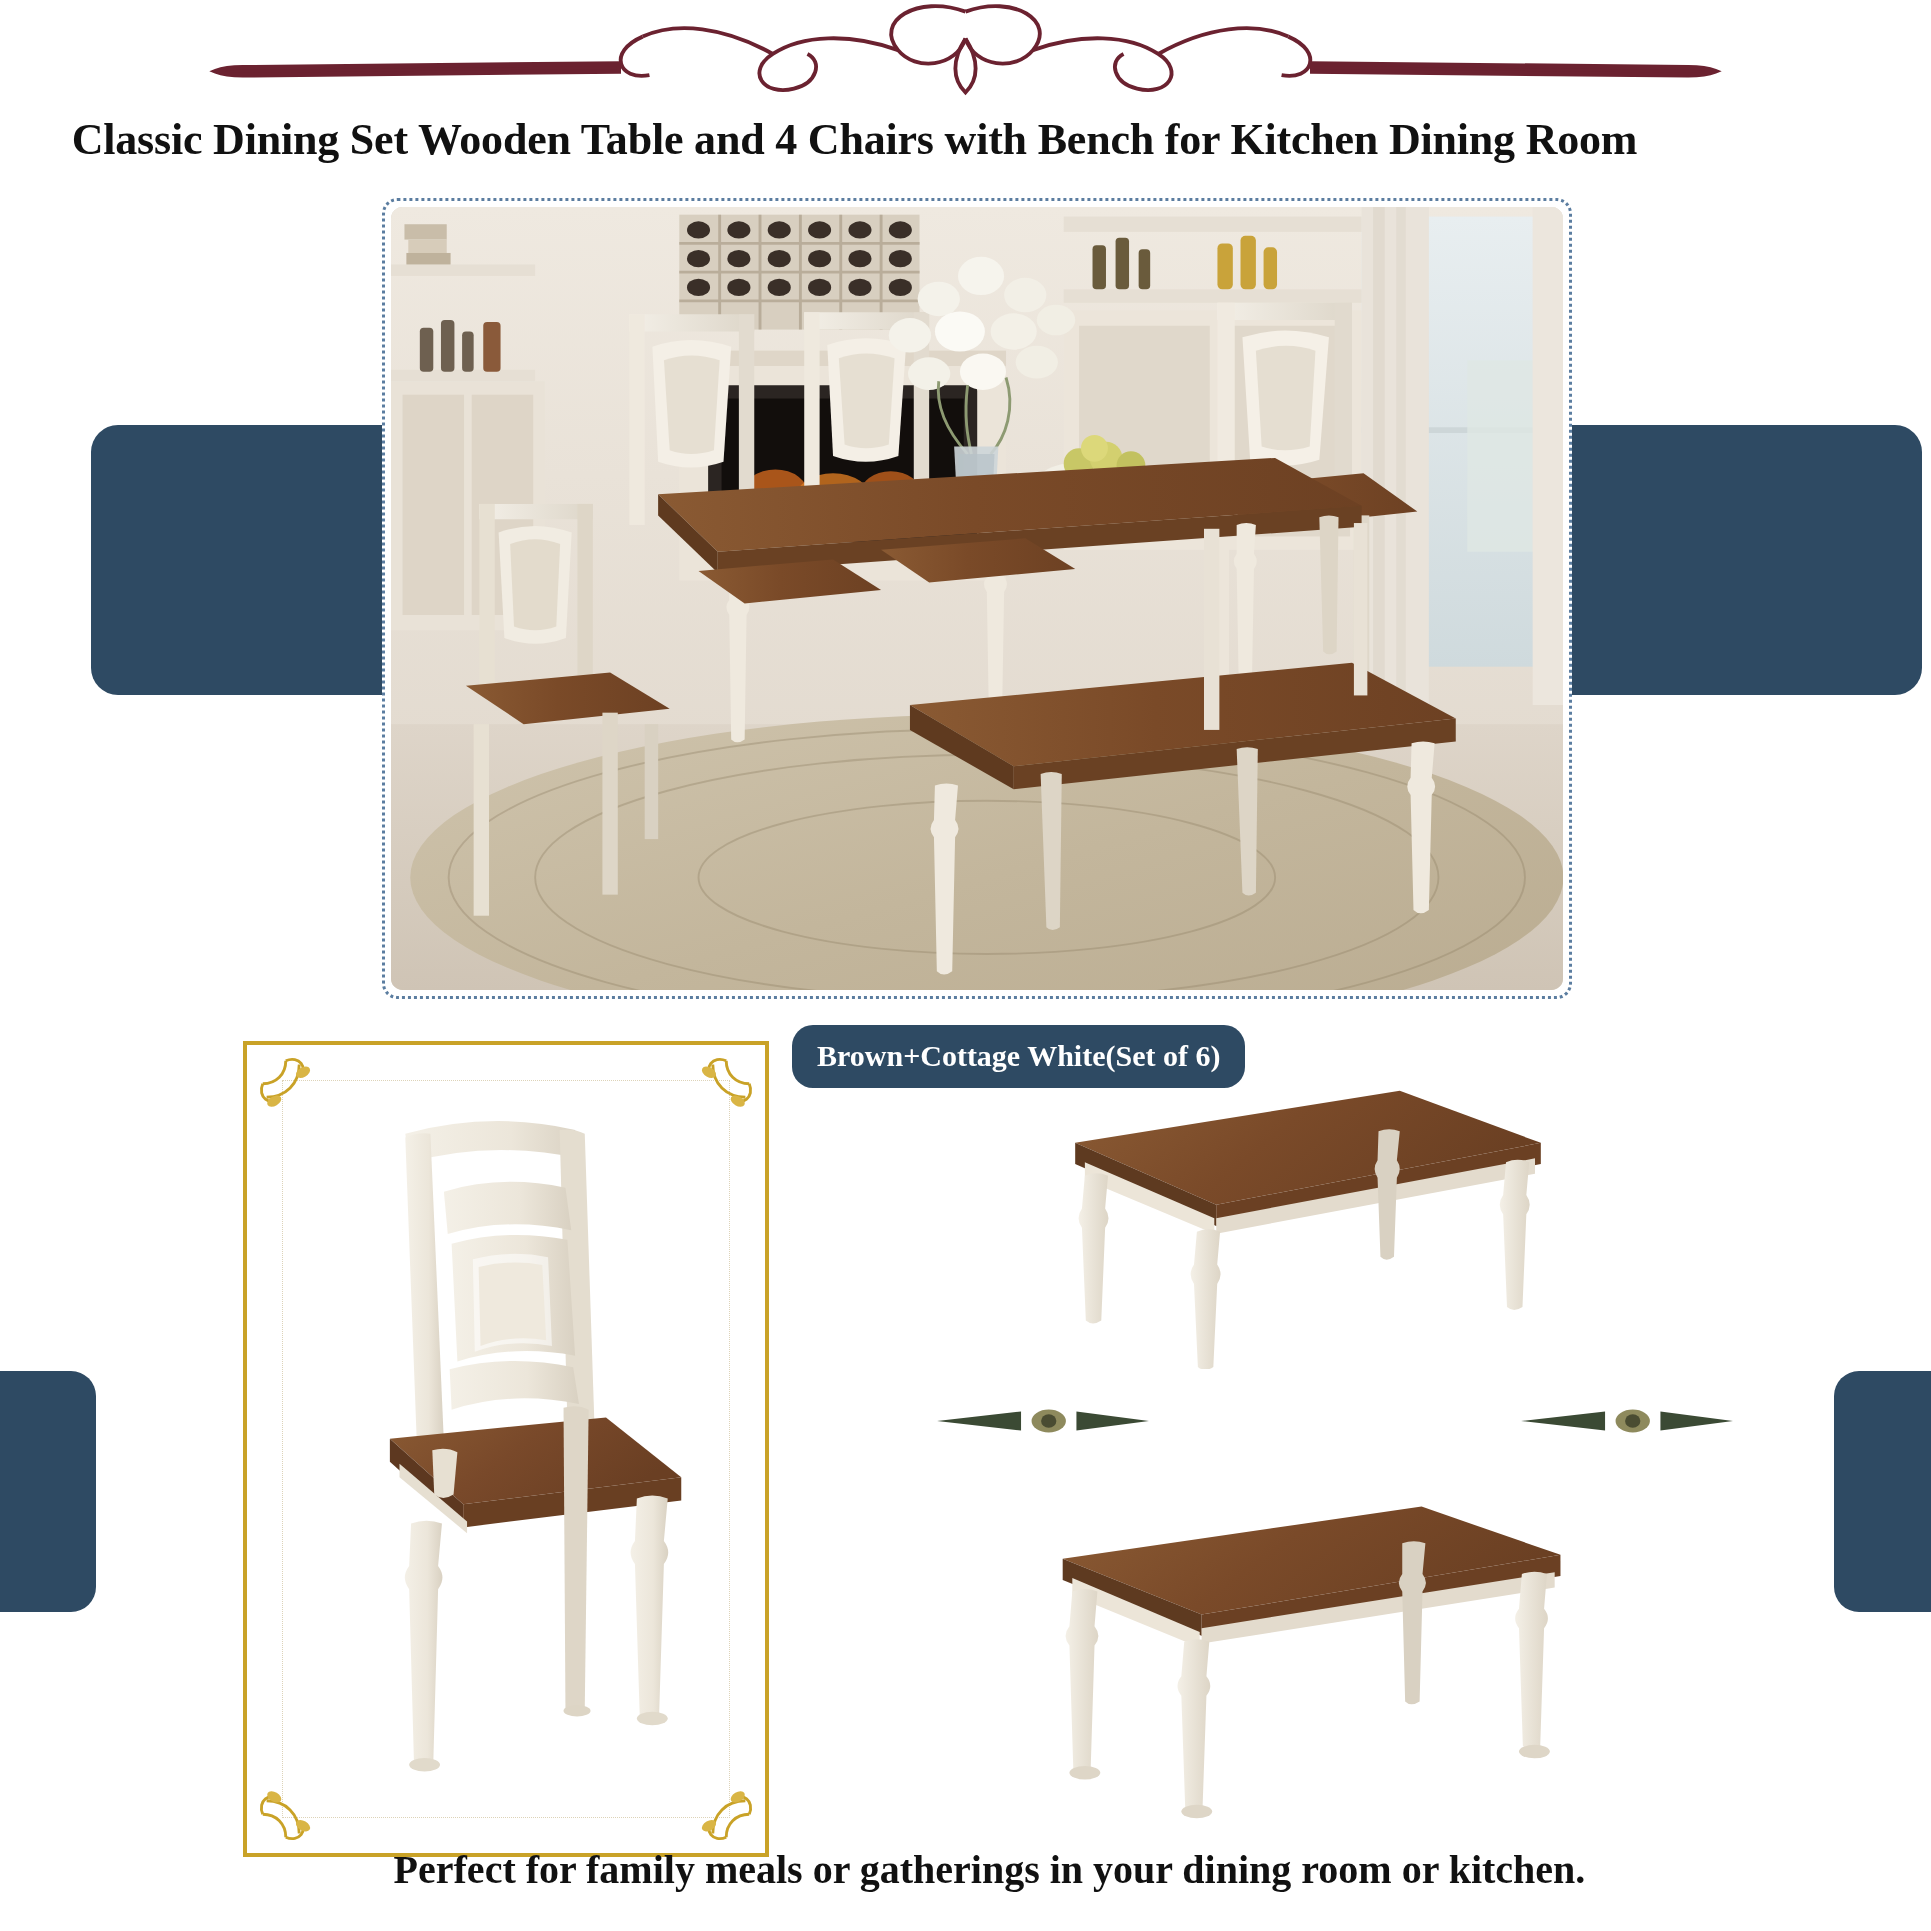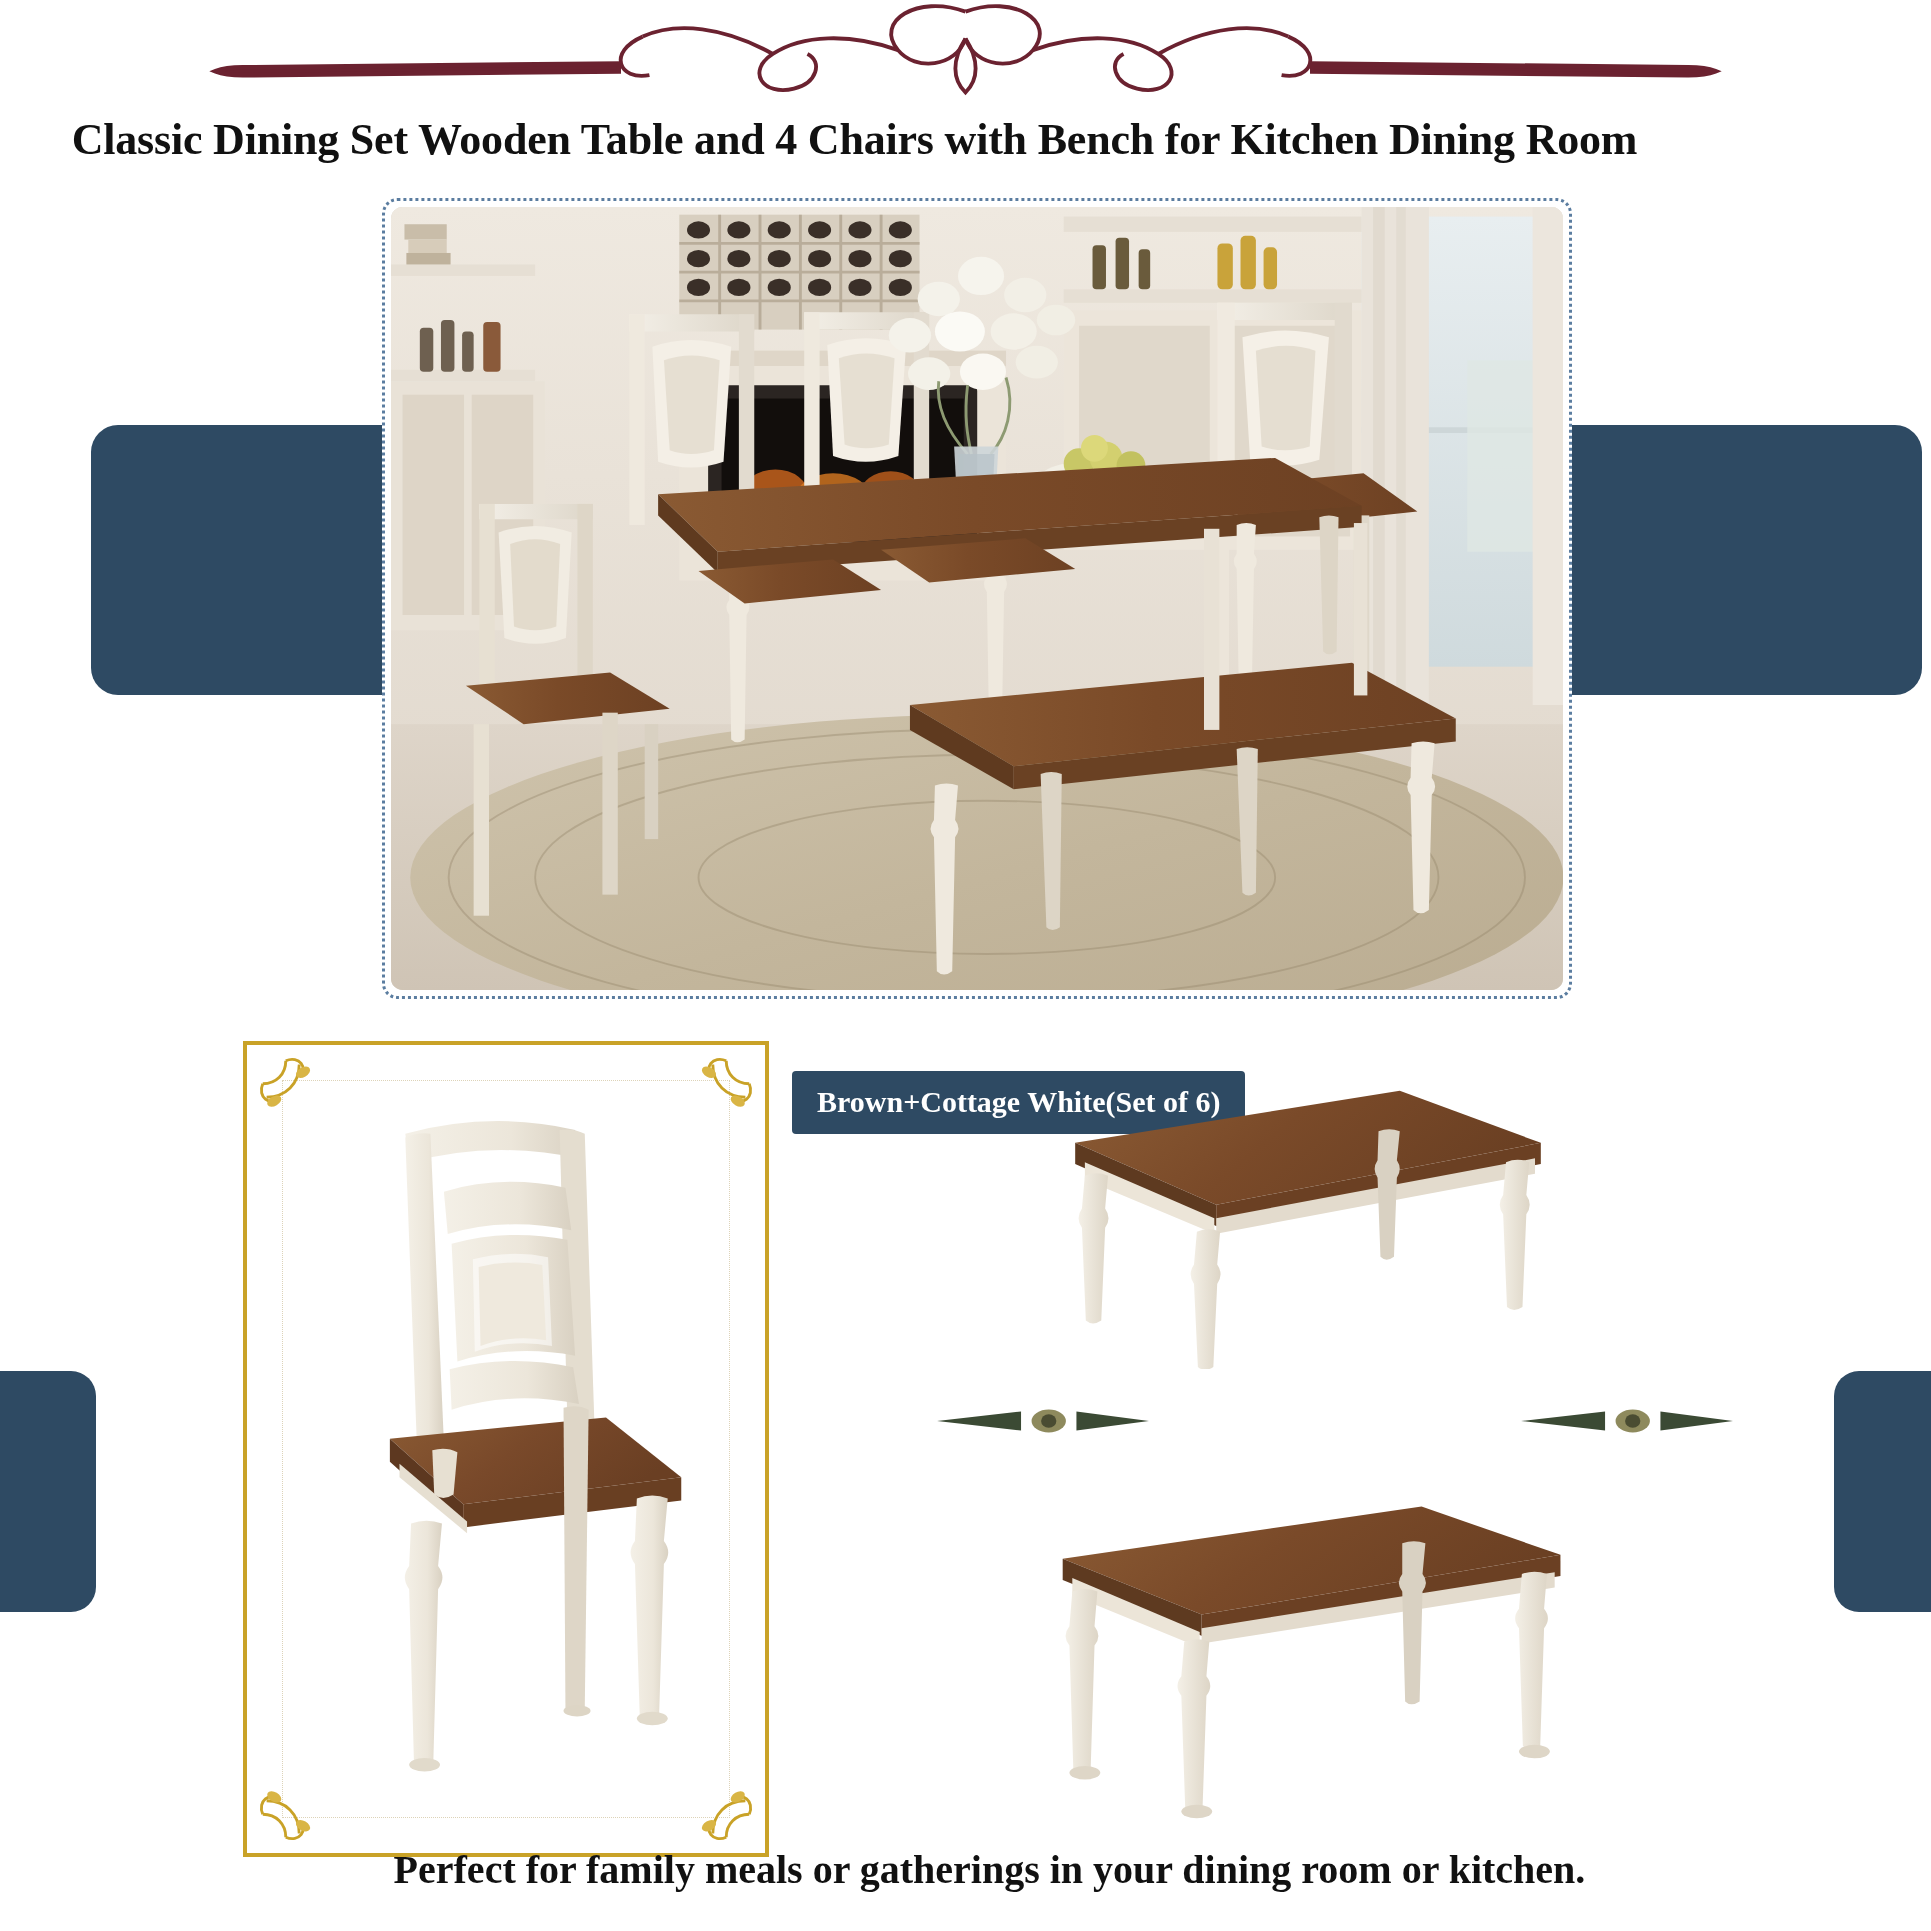--- a/index.html
+++ b/index.html
@@ -92,27 +92,27 @@
     border-radius: 11.6px;
     overflow: hidden;
     position: relative;
     background: #ded6ca;
   }
 
   
   .swatch-label {
     position: absolute;
     left: 792px;
-    top: 1071px;
+    top: 1025px;
     background: #2e4a63;
     color: #ffffff;
     font-size: 30px;
     font-weight: bold;
     padding: 13.5px 25px 15.4px 25px;
-    border-radius: 4px;
+    border-radius: 21px;
     font-family: "Liberation Serif", serif;
     white-space: nowrap;
   }
 
   
   .gold-frame {
     position: absolute;
     left: 243px;
     top: 1041px;
     width: 526px;

